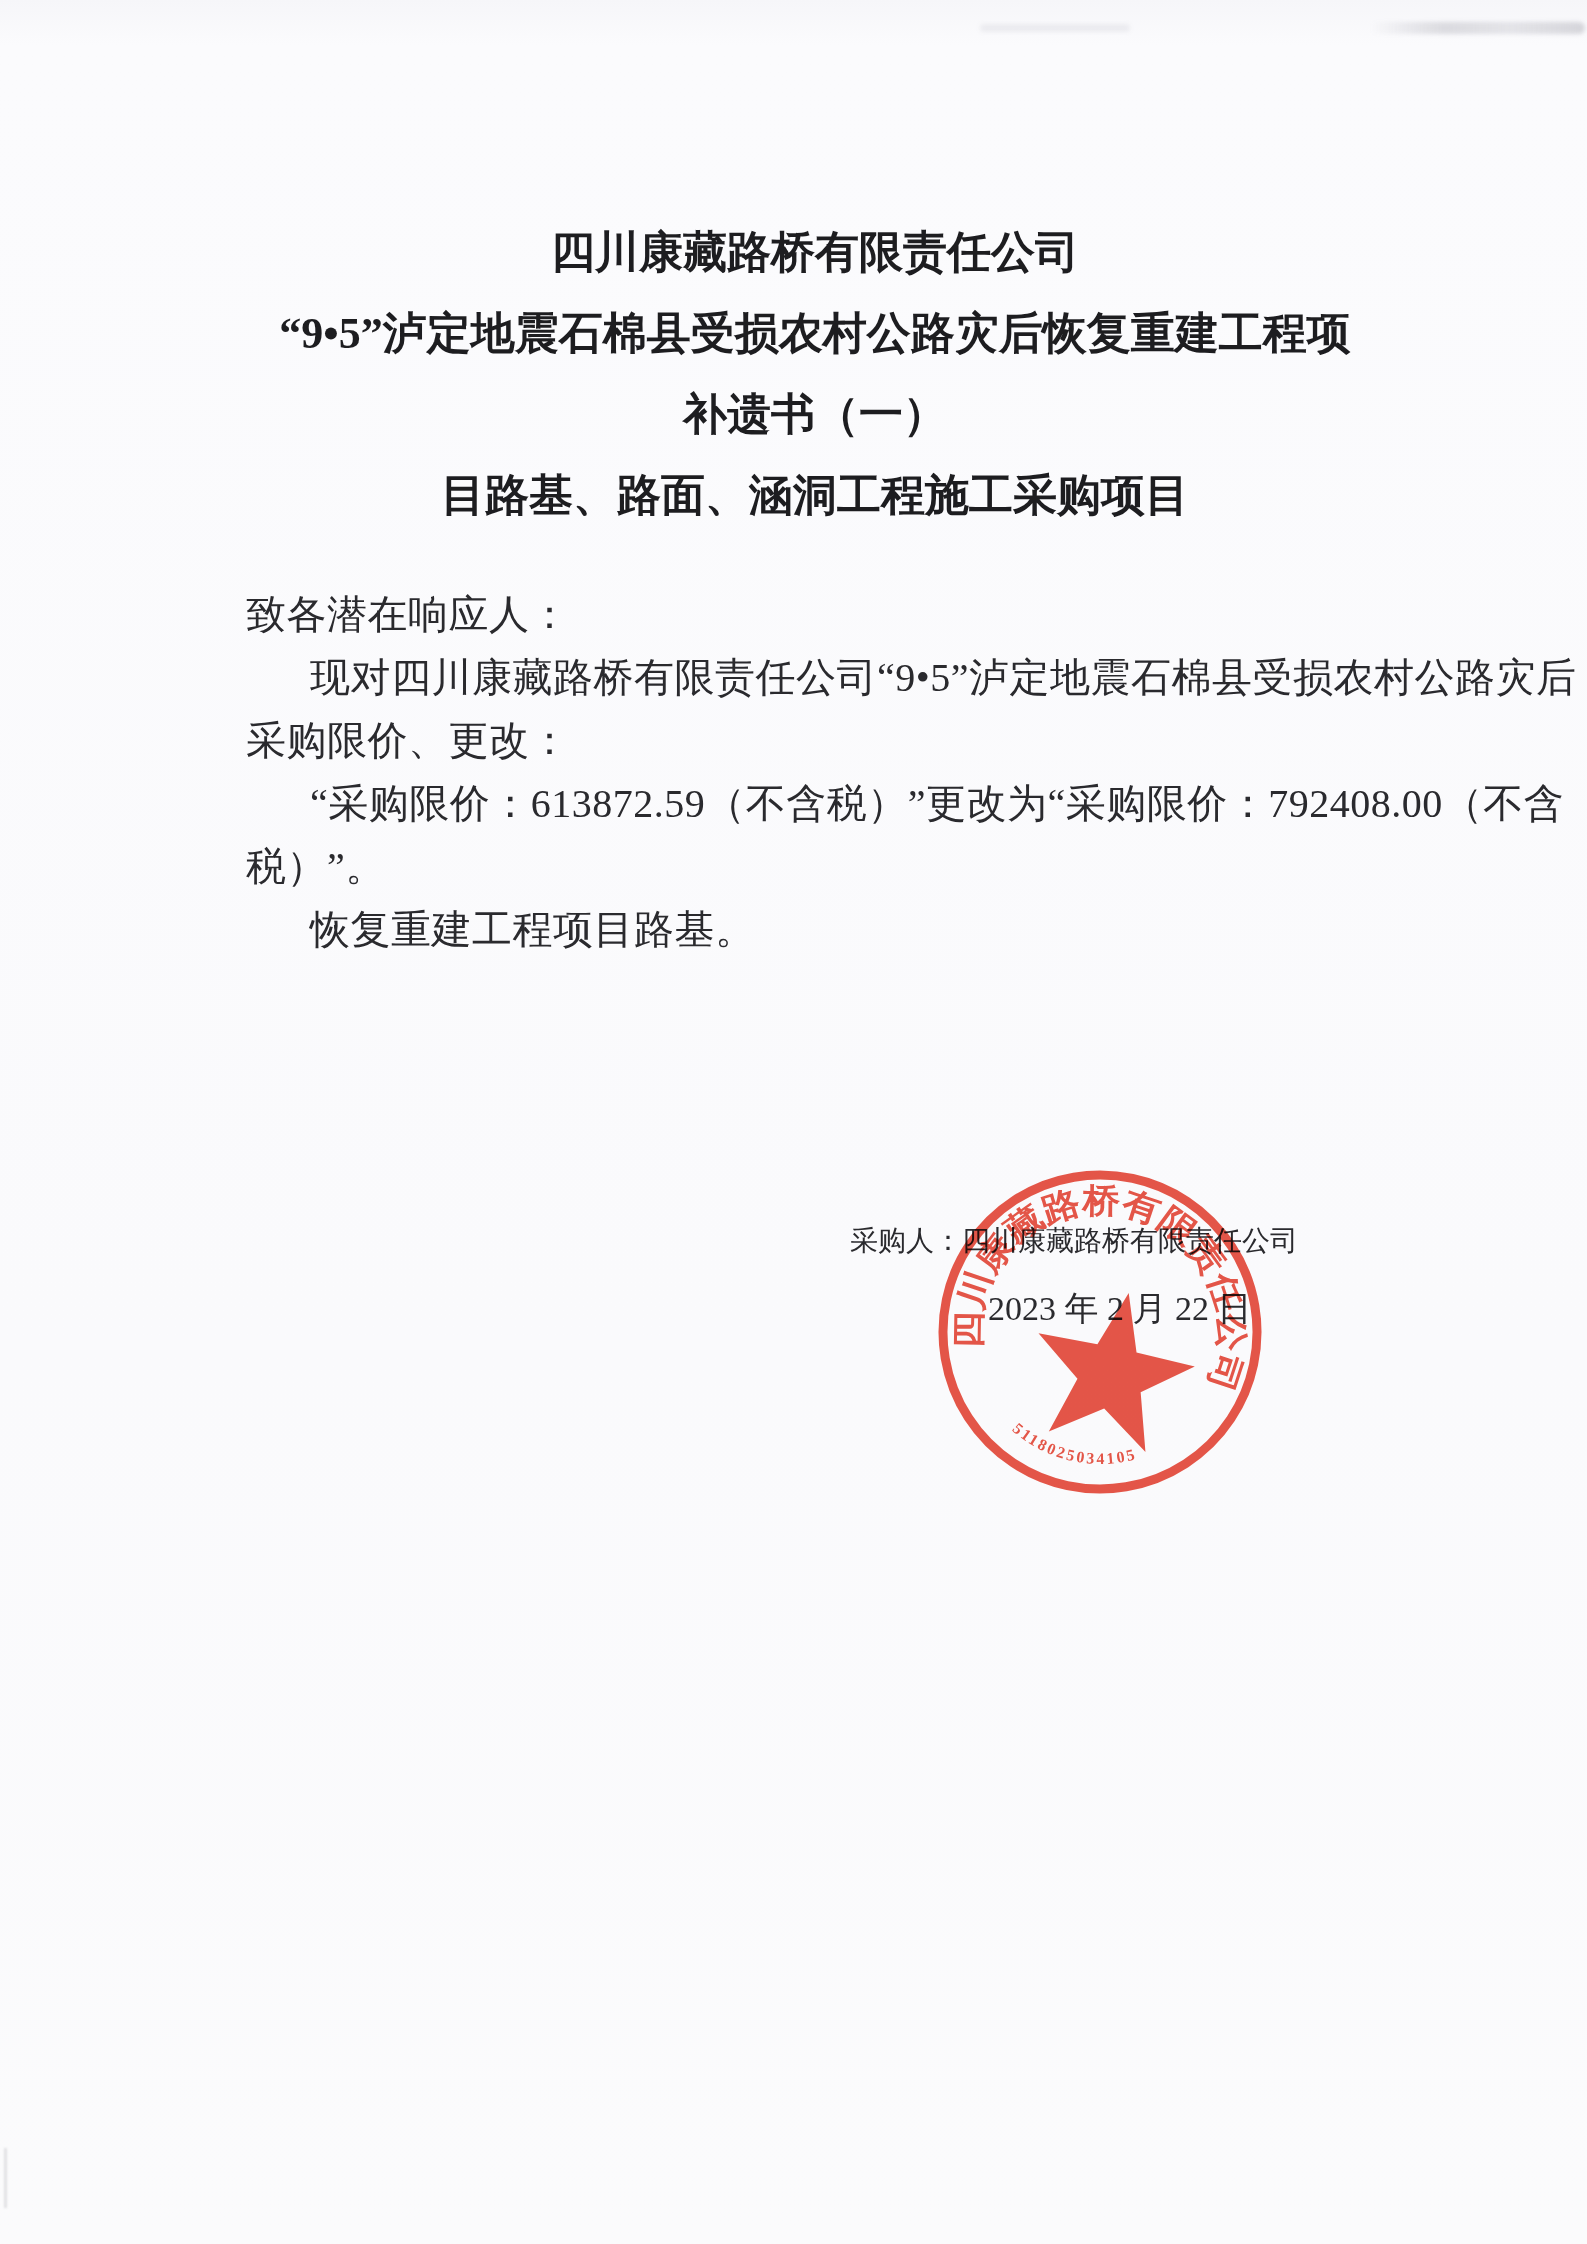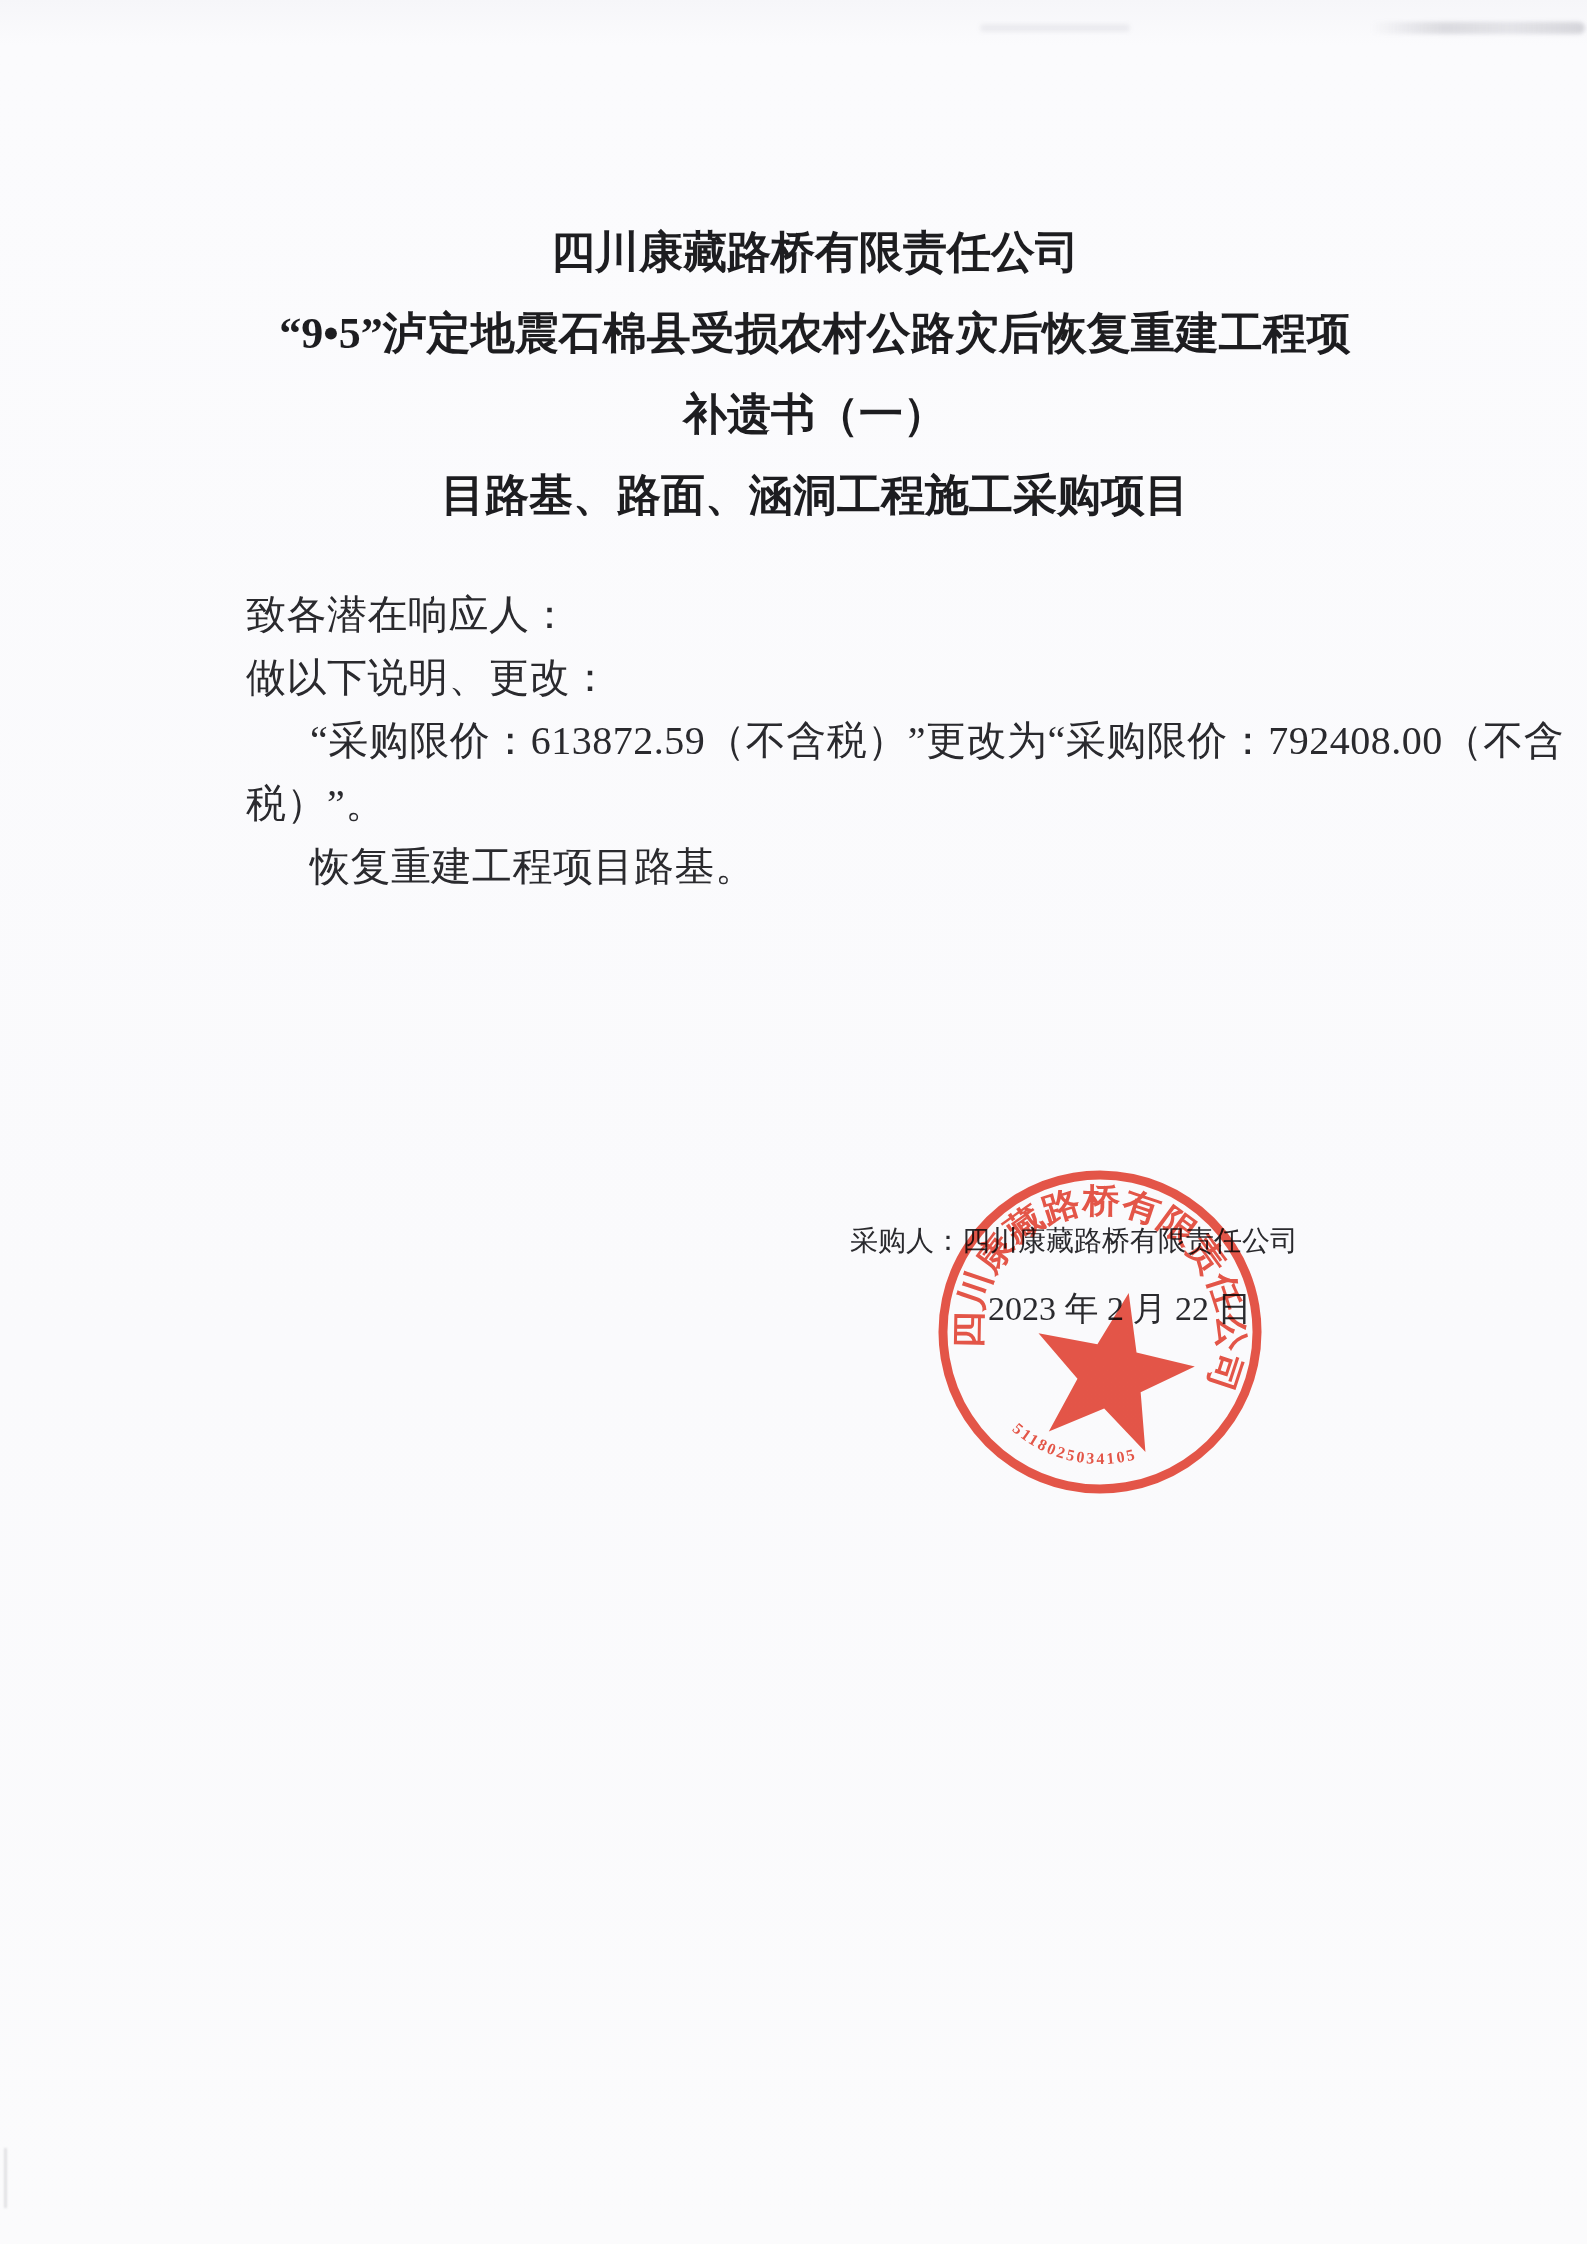--- a/index.html
+++ b/index.html
@@ -110,21 +110,22 @@
 
   <div class="titles">
     <div class="title-line">四川康藏路桥有限责任公司</div>
     <div class="title-line">“9•5”泸定地震石棉县受损农村公路灾后恢复重建工程项</div>
     <div class="title-line">补遗书（一）</div>
     <div class="title-line">目路基、路面、涵洞工程施工采购项目</div>
   </div>
 
   <div class="body-text">
     <div class="body-line">致各潜在响应人：</div>
-    <div class="body-line">做以下说明、更改：</div>
+    <div class="body-line indent">现对四川康藏路桥有限责任公司“9•5”泸定地震石棉县受损农村公路灾后</div>
+    <div class="body-line">采购限价、更改：</div>
     <div class="body-line indent">“采购限价：613872.59（不含税）”更改为“采购限价：792408.00（不含</div>
     <div class="body-line">税）”。</div>
     <div class="body-line indent">恢复重建工程项目路基。</div>
   </div>
 
   <div class="sig-buyer">采购人：四川康藏路桥有限责任公司</div>
   <div class="sig-date">2023 年 2 月 22 日</div>
 
   <svg class="seal" viewBox="-200 -200 400 400" xmlns="http://www.w3.org/2000/svg">
     <defs>

